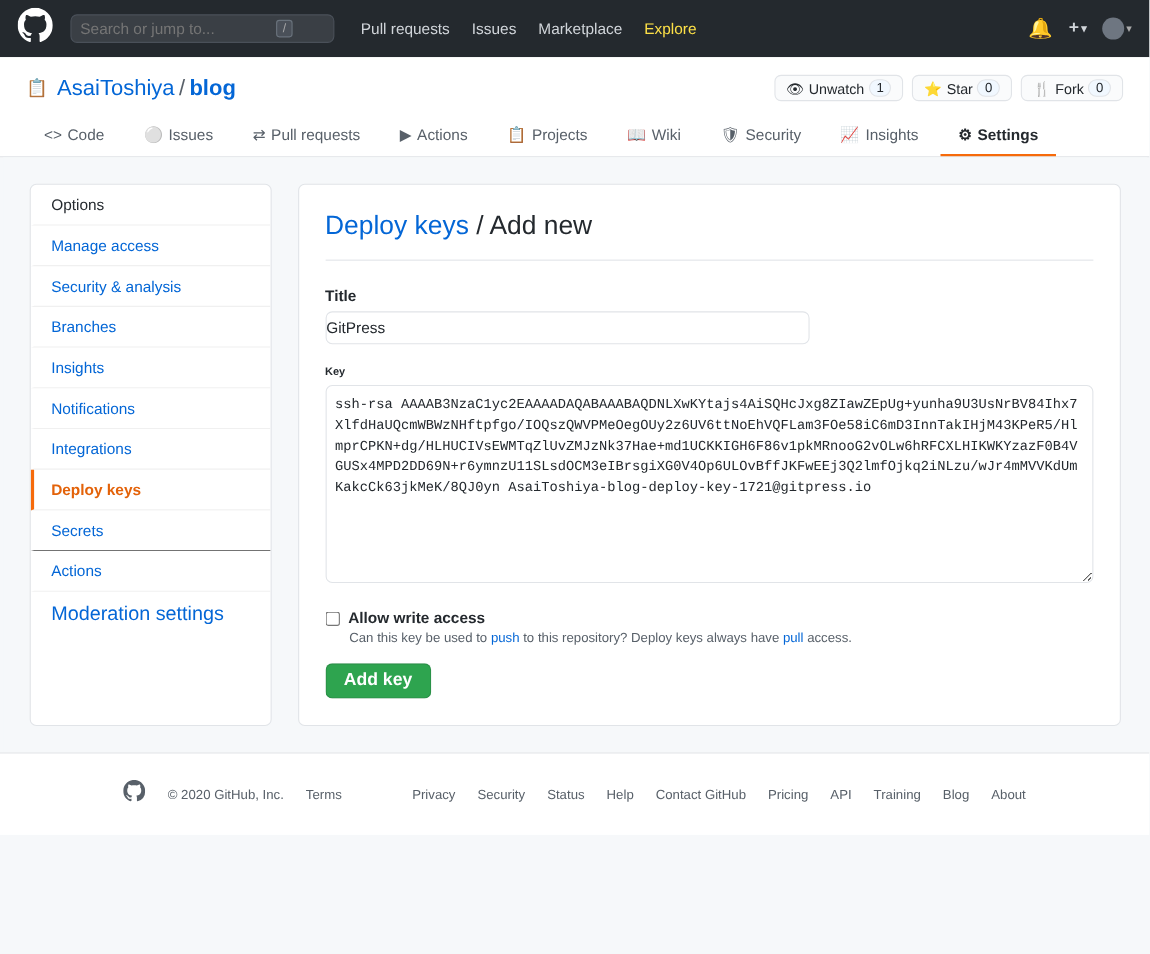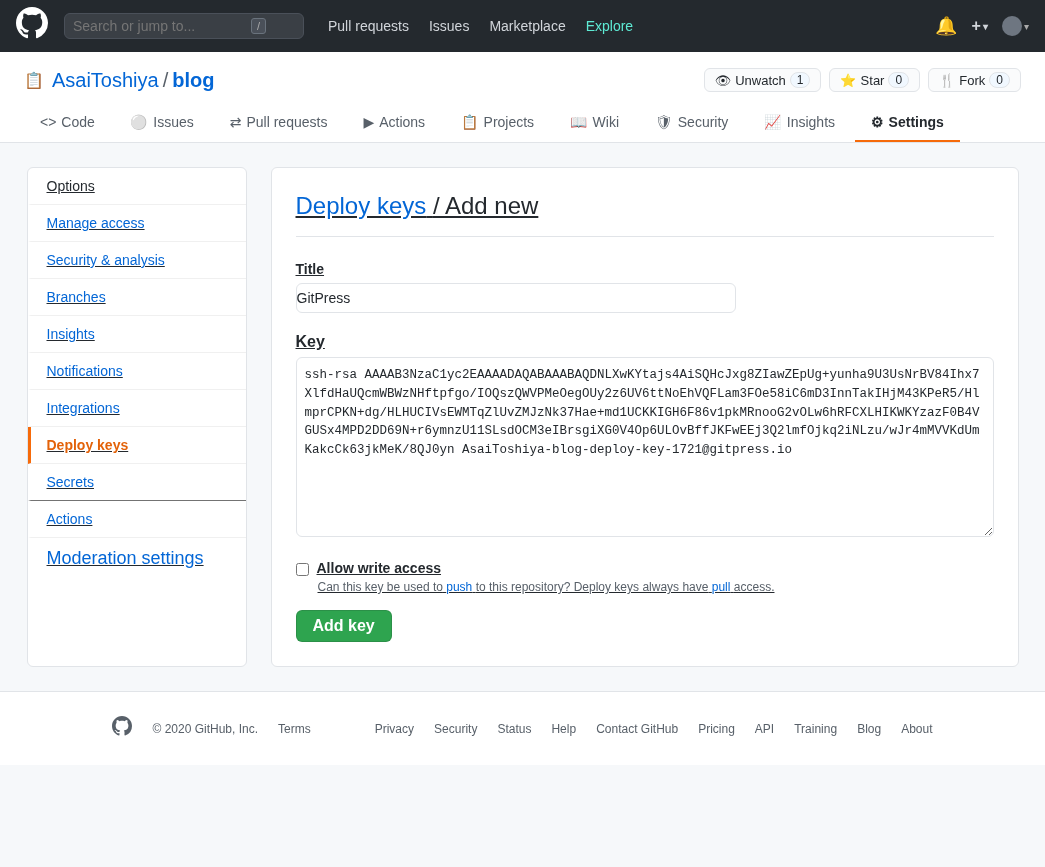--- a/index.html
+++ b/index.html
@@ -19,21 +19,21 @@
       </svg>
   </span>
   <div style="background:#3a3f45; border:1px solid #4a5059; border-radius:6px; display:flex; align-items:center; padding:4px 8px; gap:8px; color:#ccc; width:240px;">
     <input type="text" style="background: transparent; border: none; outline: none; color: rgb(204, 204, 204); font-size: 14px; width: 170px;" placeholder="Search or jump to...">
     <span style="background:#4a5059; border:1px solid #6a737d; border-radius:3px; padding:1px 5px; font-size:11px; color:#aaa;">/</span>
   </div>
   <div style="display:flex; gap:20px; margin-left:8px;">
     <a href="#" style="color:#d1d5da; text-decoration:none; font-size:14px; font-weight:500;">Pull requests</a>
     <a href="#" style="color:#d1d5da; text-decoration:none; font-size:14px; font-weight:500;">Issues</a>
     <a href="#" style="color:#d1d5da; text-decoration:none; font-size:14px; font-weight:500;">Marketplace</a>
-    <a href="#" style="color:#5eead4; text-decoration:none; font-size:14px; font-weight:500;">Explore</a>
+    <a href="#" style="color:#fde047; text-decoration:none; font-size:14px; font-weight:500;">Explore</a>
   </div>
   <div style="margin-left:auto; display:flex; align-items:center; gap:14px;">
     <span style="color:#d1d5da; font-size:18px; cursor:pointer;">🔔</span>
     <span style="display:flex; align-items:center; gap:2px; color:#d1d5da; cursor:pointer; font-size:16px; font-weight:bold;">+ <span style="font-size:10px;">▾</span></span>
     <span style="display:flex; align-items:center; gap:2px; cursor:pointer;">
       <span style="width:20px; height:20px; border-radius:50%; background:#6e7681; display:inline-block;"></span>
       <span style="font-size:10px; color:#aaa;">▾</span>
     </span>
   </div>
 </nav>
@@ -86,21 +86,21 @@
     </a>
     <a href="#" style="display:flex; align-items:center; gap:5px; padding:10px 16px; font-size:14px; color:#586069; text-decoration:none; border-bottom:2px solid transparent;">
       <span>📈</span> Insights
     </a>
     <a href="#" style="display:flex; align-items:center; gap:5px; padding:10px 16px; font-size:14px; color:#24292e; text-decoration:none; border-bottom:2px solid #f66a0a; font-weight:600;">
       <span>⚙</span> Settings
     </a>
   </div>
 </div>
 
-<div style="display:flex; padding:24px; gap:24px; max-width:1040px; margin:0 auto; background:#f6f8fa;text-decoration:underline;">
+<div style="display:flex; padding:24px; gap:24px; max-width:1040px; margin:0 auto; background:#f6f8fa;">
 
   <div style="width:220px; flex-shrink:0; background:white; border:1px solid #e1e4e8; border-radius:6px; overflow:hidden;">
     <a href="#" style="display:block; padding:10px 16px; font-size:14px; color:#24292e; text-decoration:none; border-left:3px solid transparent; border-bottom:1px solid #f0f0f0;">Options</a>
     <a href="#" style="display:block; padding:10px 16px; font-size:14px; color:#0366d6; text-decoration:none; border-left:3px solid transparent; border-bottom:1px solid #f0f0f0;">Manage access</a>
     <a href="#" style="display:block; padding:10px 16px; font-size:14px; color:#0366d6; text-decoration:none; border-left:3px solid transparent; border-bottom:1px solid #f0f0f0;">Security &amp; analysis</a>
     <a href="#" style="display:block; padding:10px 16px; font-size:14px; color:#0366d6; text-decoration:none; border-left:3px solid transparent; border-bottom:1px solid #f0f0f0;">Branches</a>
     <a href="#" style="display:block; padding:10px 16px; font-size:14px; color:#0366d6; text-decoration:none; border-left:3px solid transparent; border-bottom:1px solid #f0f0f0;">Insights</a>
     <a href="#" style="display:block; padding:10px 16px; font-size:14px; color:#0366d6; text-decoration:none; border-left:3px solid transparent; border-bottom:1px solid #f0f0f0;">Notifications</a>
     <a href="#" style="display:block; padding:10px 16px; font-size:14px; color:#0366d6; text-decoration:none; border-left:3px solid transparent; border-bottom:1px solid #f0f0f0;">Integrations</a>
     <a href="#" style="display:block; padding:10px 16px; font-size:14px; color:#e36209; text-decoration:none; border-left:3px solid #f66a0a; font-weight:600; border-bottom:1px solid #f0f0f0;">Deploy keys</a>
@@ -114,21 +114,21 @@
       <a href="#" style="color:#0366d6; text-decoration:none;">Deploy keys</a>
       <span style="color:#24292e;"> <span>/ Add new</span></span>
     </h1>
 
     <div style="margin-bottom:20px;">
       <label style="font-weight:600; font-size:14px; color:#24292e; display:block; margin-bottom:6px;">Title</label>
       <input type="text" style="width: 100%; max-width: 440px; padding: 6px 0; border: 1px solid rgb(225, 228, 232); border-radius: 6px; font-size: 14px; color: rgb(36, 41, 46); outline: none;" value="GitPress">
     </div>
 
     <div style="margin-bottom:20px;">
-      <label style="font-weight:600; font-size:16px; color:#24292e; display:block; margin-bottom:6px;">Key</label>
+      <label style="font-weight:600; font-size:10px; color:#24292e; display:block; margin-bottom:6px;">Key</label>
       <textarea style="width: 100%; padding: 8px; border: 1px solid rgb(225, 228, 232); border-radius: 6px; font-size: 12.5px; color: rgb(36, 41, 46); font-family: SFMono-Regular, Consolas, &quot;Liberation Mono&quot;, Menlo, monospace; min-height: 180px; resize: vertical; outline: none; line-height: 1.5; word-break: break-all;">ssh-rsa AAAAB3NzaC1yc2EAAAADAQABAAABAQDNLXwKYtajs4AiSQHcJxg8ZIawZEpUg+yunha9U3UsNrBV84Ihx7XlfdHaUQcmWBWzNHftpfgo/IOQszQWVPMeOegOUy2z6UV6ttNoEhVQFLam3FOe58iC6mD3InnTakIHjM43KPeR5/HlmprCPKN+dg/HLHUCIVsEWMTqZlUvZMJzNk37Hae+md1UCKKIGH6F86v1pkMRnooG2vOLw6hRFCXLHIKWKYzazF0B4VGUSx4MPD2DD69N+r6ymnzU11SLsdOCM3eIBrsgiXG0V4Op6ULOvBffJKFwEEj3Q2lmfOjkq2iNLzu/wJr4mMVVKdUmKakcCk63jkMeK/8QJ0yn AsaiToshiya-blog-deploy-key-1721@gitpress.io</textarea>
     </div>
 
     <div style="margin-bottom:16px;">
       <div style="display:flex; align-items:flex-end; gap:8px;">
         <input type="checkbox" id="allow-write" style="margin-top: 2px; cursor: pointer;">
         <label for="allow-write" style="font-weight:600; font-size:14px; color:#24292e; cursor:pointer;">Allow write access</label>
       </div>
       <div style="font-size:12px; color:#586069; margin-left:22px; margin-top:4px;">
         <span>Can this key be used to</span>

